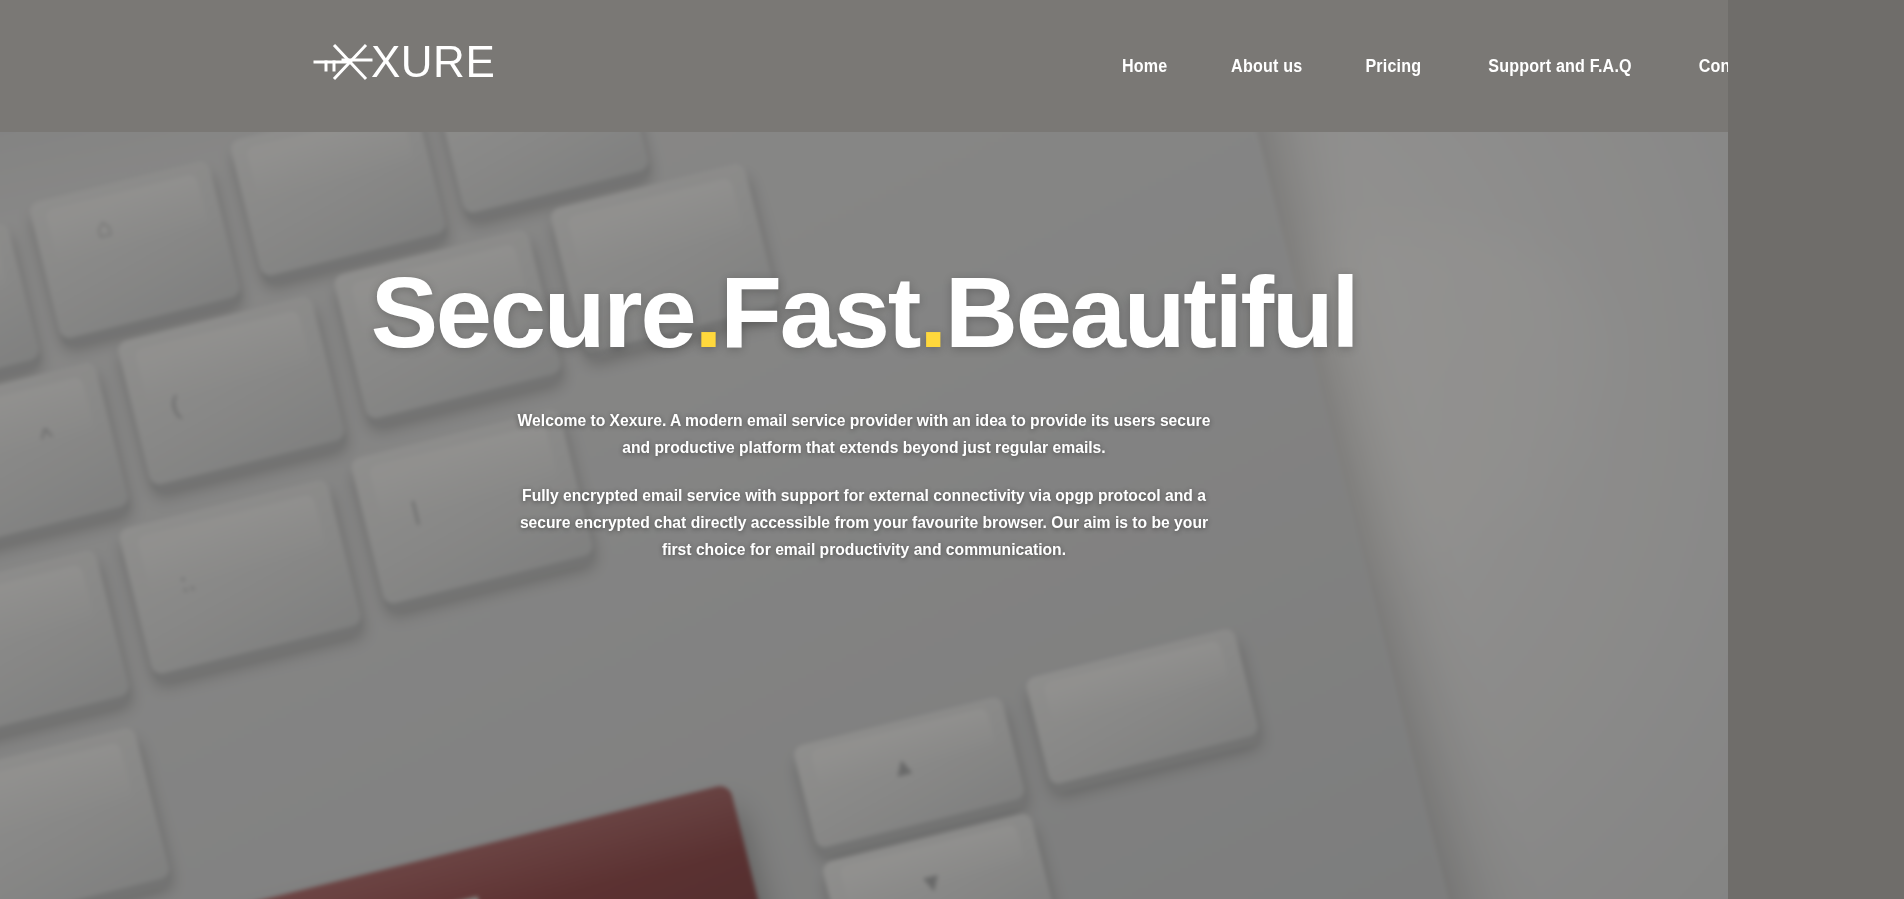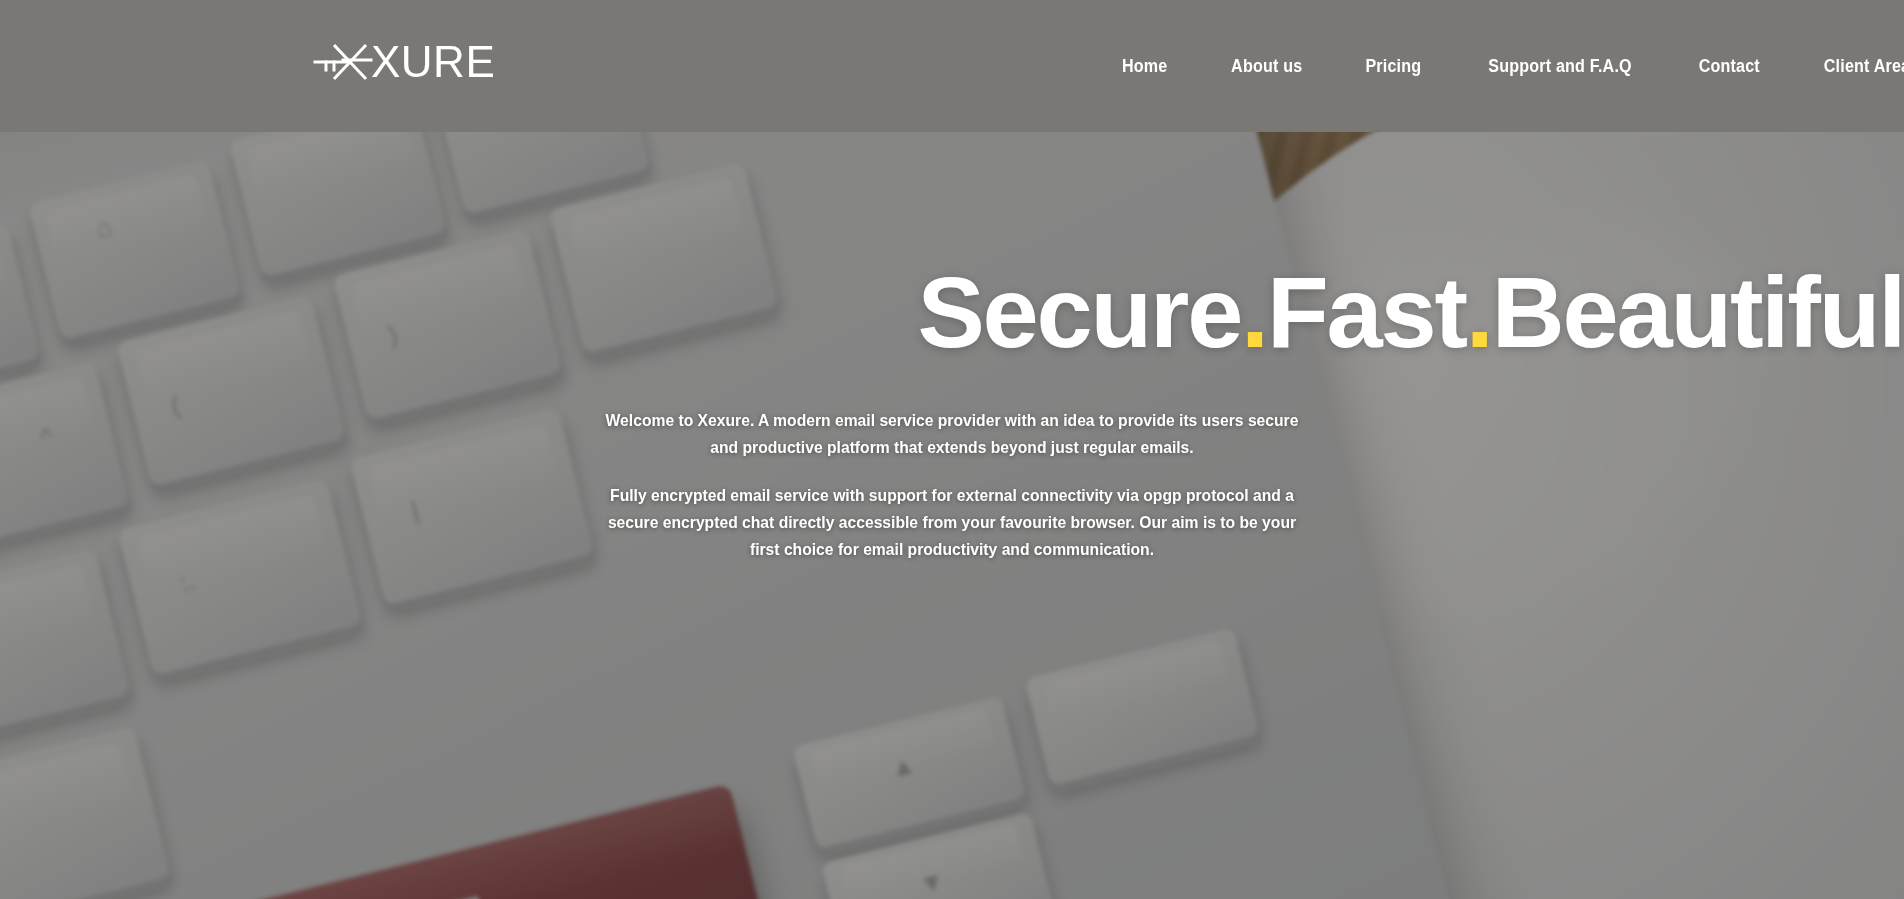--- a/index.html
+++ b/index.html
@@ -7,21 +7,21 @@
   html, body {
     width:1904px; height:899px;
     overflow:hidden;
     background:#6f6d6a;
     font-family:"Liberation Sans", sans-serif;
   }
 
   
   .hero {
     position:relative;
-    width:1904px; height:899px;
+    width:1728px; height:899px;
     overflow:hidden;
     background:#8e8c88;
   }
 
   
   .photo { position:absolute; inset:0; overflow:hidden; }
   .desk-wood{
     position:absolute; inset:0;
     background:
       repeating-linear-gradient(104deg,
@@ -179,21 +179,20 @@
     color:#fff;
   }
   .headline{
     font-size:101px;
     font-weight:700;
     letter-spacing:-2.2px;
     line-height:1;
     white-space:nowrap;
     font-family:"Liberation Sans", sans-serif;
     text-shadow:0 2px 10px rgba(0,0,0,.22);
-    text-align:right;
   }
   .dot{ color:#ffd83c; }
 
   .lede{
     margin:0 auto;
     width:760px;
     font-size:16.5px;
     font-weight:700;
     line-height:1.62;
     letter-spacing:0px;

